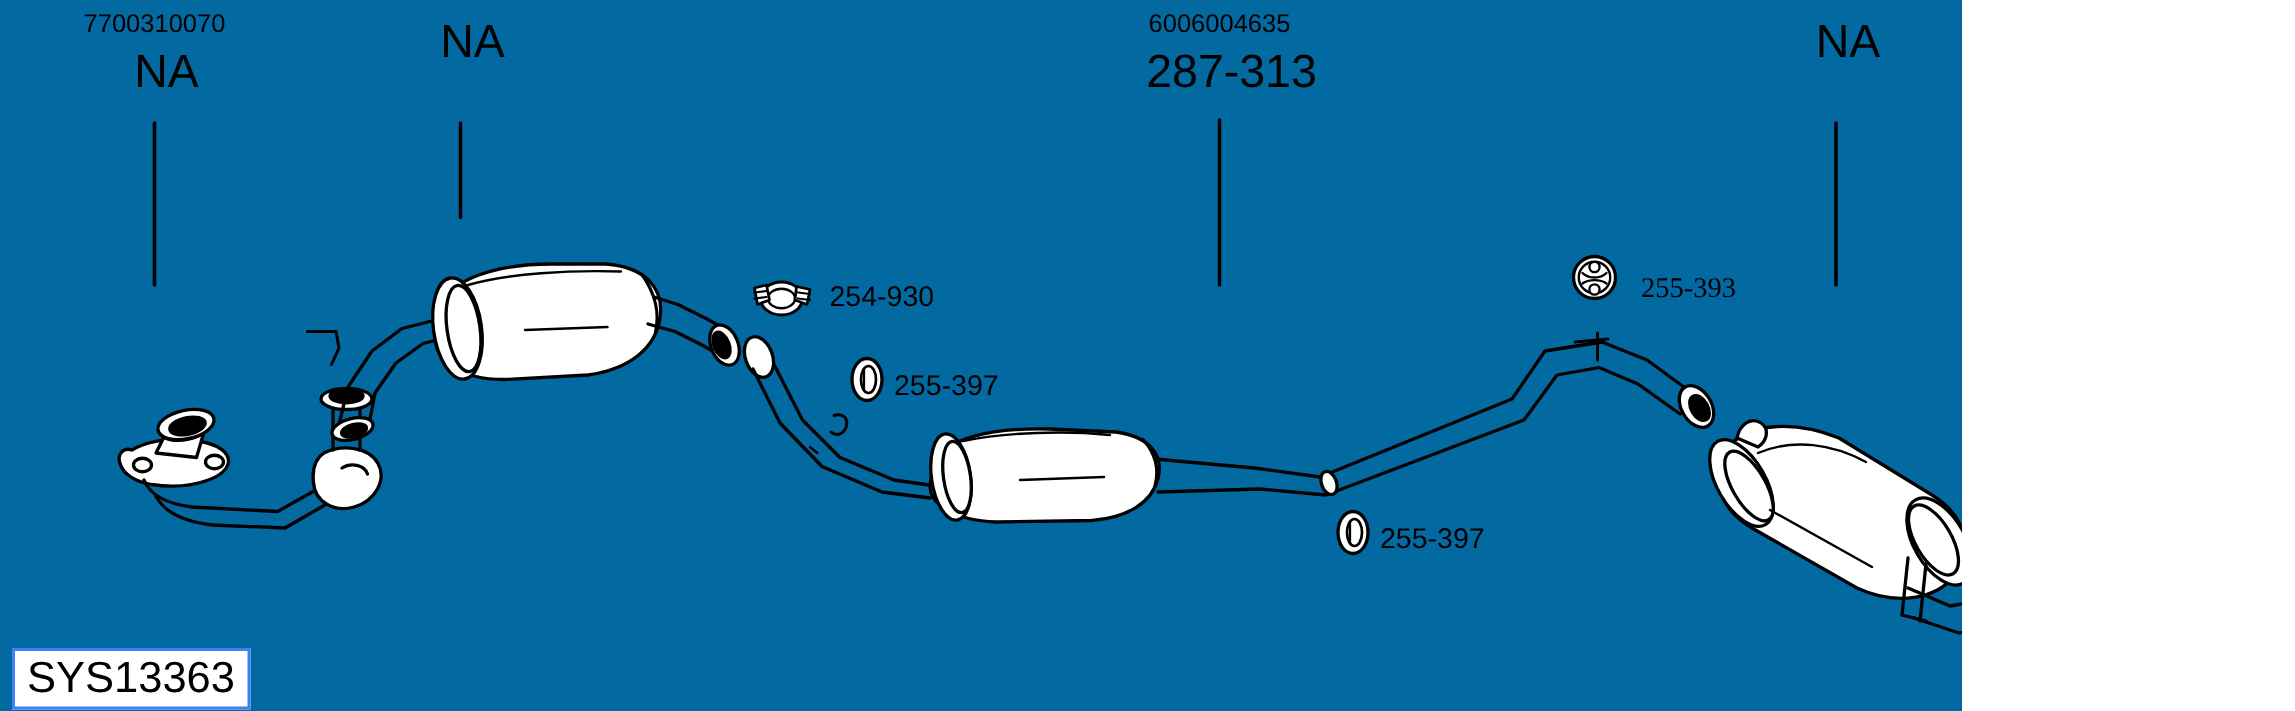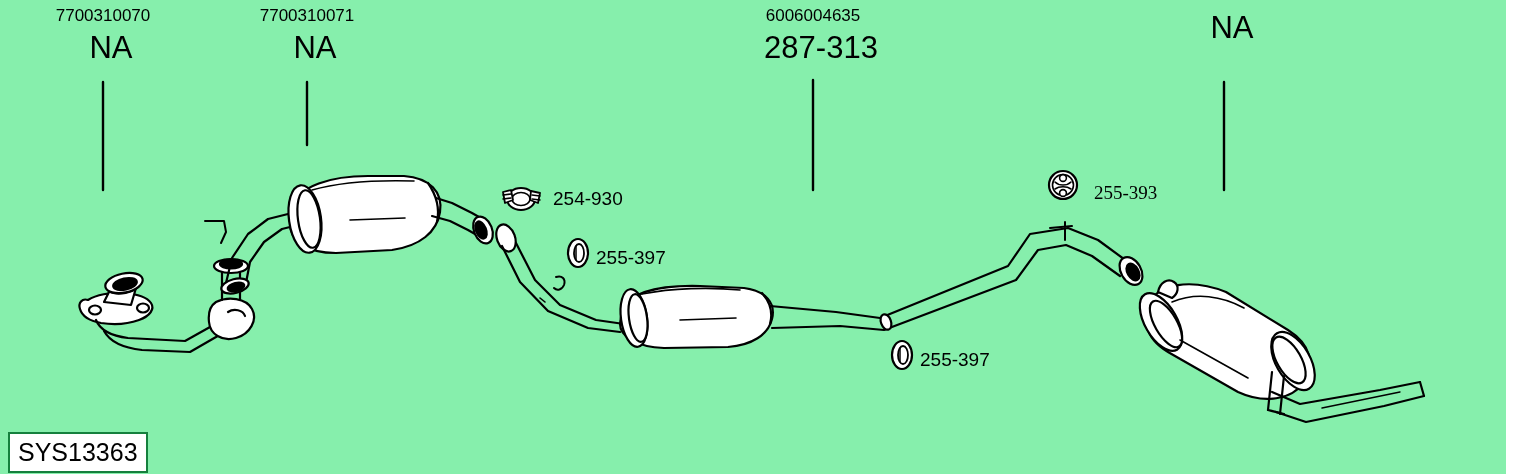--- a/index.html
+++ b/index.html
@@ -7,23 +7,23 @@
     margin: 0;
     padding: 0;
     background: #ffffff;
   }
   body {
     font-family: "Liberation Sans", sans-serif;
     color: #000000;
   }
   #diagram-root {
     position: relative;
-    width: 1506px;
+    width: 1308px;
     height: 474px;
-    background: #86efac;
+    background: #0369a1;
     overflow: hidden;
   }
   #diagram-svg {
     position: absolute;
     left: 0;
     top: 0;
     width: 1530px;
     height: 474px;
     display: block;
   }
@@ -51,23 +51,23 @@
     font-size: 19px;
     line-height: 22px;
     white-space: nowrap;
     color: #000;
     user-select: none;
   }
   #system-id-box {
     position: absolute;
     left: 8px;
     top: 432px;
-    border: 2px solid #15803d;
+    border: 2px solid #3b82f6;
     padding: 2px 8px 3px 8px;
-    font-size: 25px;
+    font-size: 29px;
     line-height: 32px;
     background: #fff;
     color: #000;
     white-space: nowrap;
     user-select: none;
   }
 </style>
 </head>
 <body>
 
@@ -235,21 +235,20 @@
 
     </g>
   </svg>
 
   <div class="part-label" style="left:0px; top:6px; width:206px;">
     <div class="part-number">7700310070</div>
     <div class="part-value">NA</div>
   </div>
 
   <div class="part-label" style="left:204px; top:6px; width:206px;">
-    <div class="part-number">7700310071</div>
     <div class="part-value">NA</div>
   </div>
 
   <div class="part-label" style="left:710px; top:6px; width:206px;">
     <div class="part-number">6006004635</div>
     <div class="part-value">287-313</div>
   </div>
 
   <div class="part-label" style="left:1121px; top:6px; width:206px;">
     <div class="part-value">NA</div>

